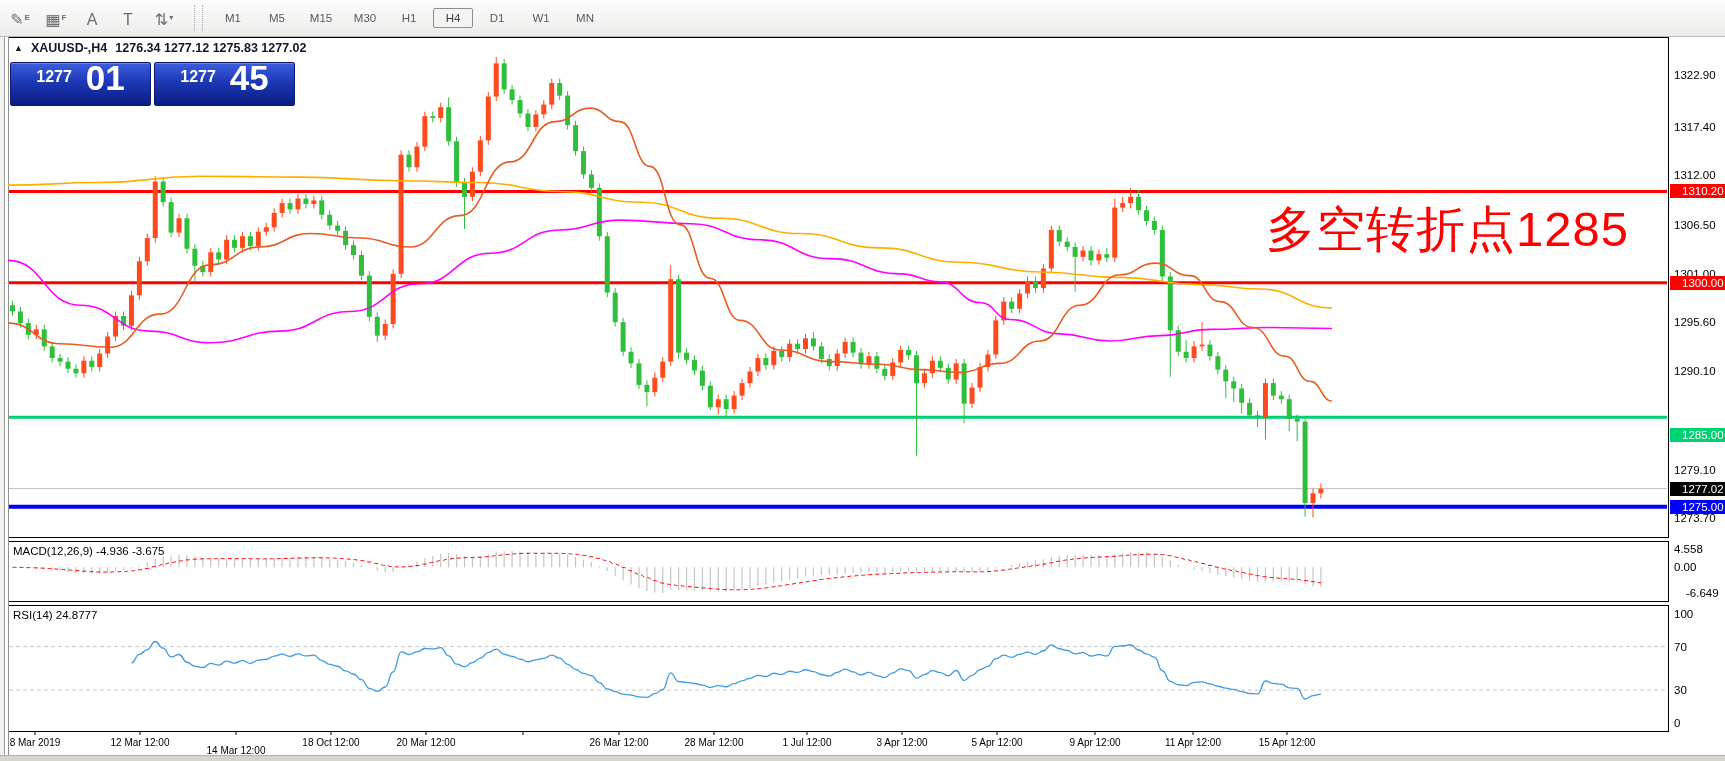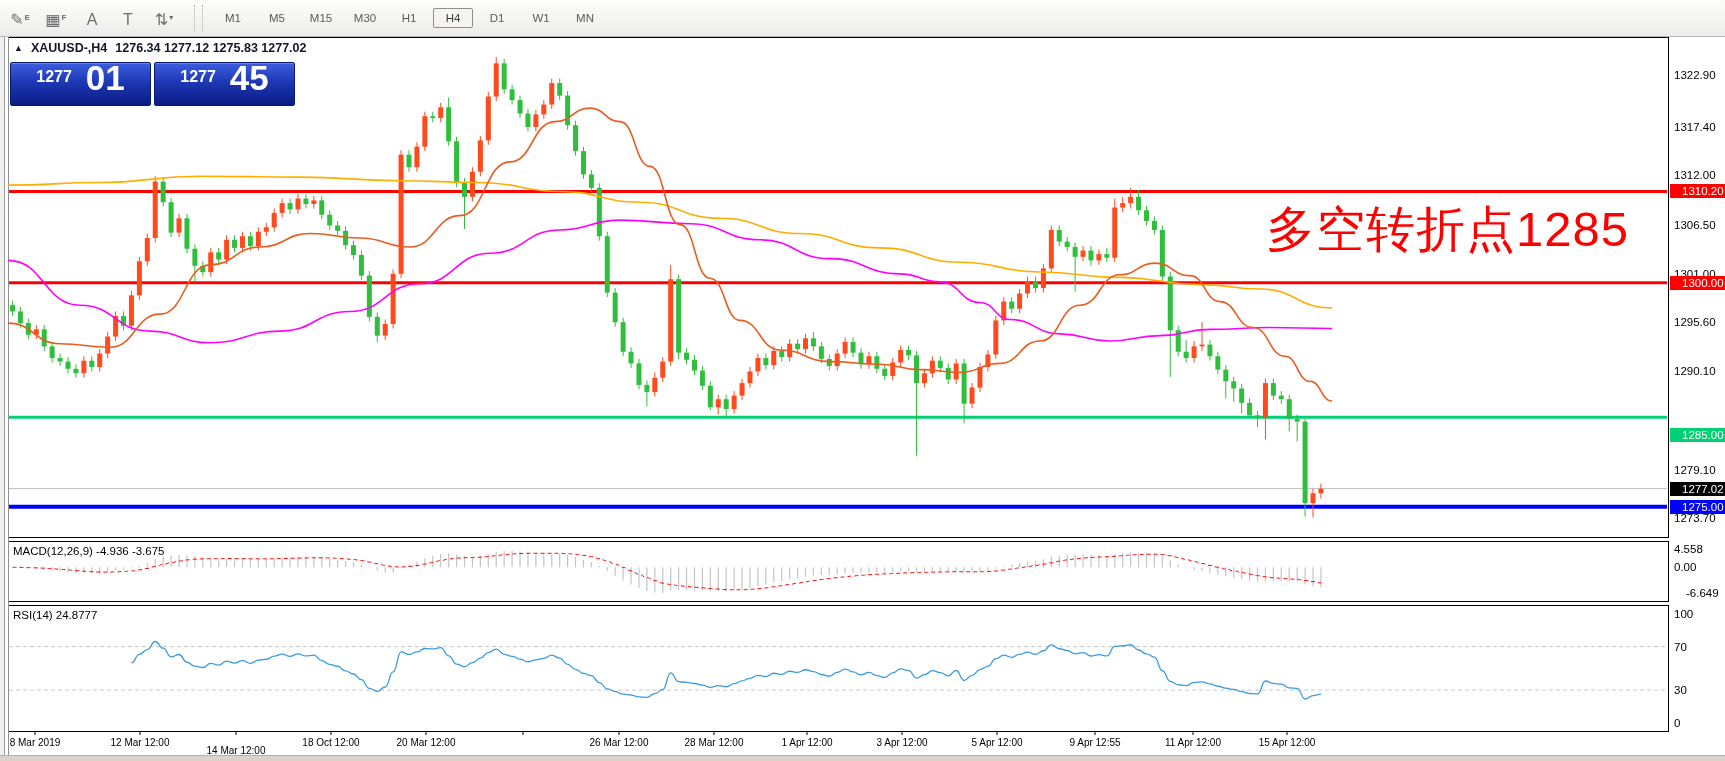--- a/index.html
+++ b/index.html
@@ -692,18 +692,18 @@
 <div class="bottom-strip"></div>
 
 <div class="time-label" style="left: 35px;">8 Mar 2019</div>
 <div class="time-label" style="left: 140px;">12 Mar 12:00</div>
 <div class="time-label" style="left: 236px; margin-top: 8px;">14 Mar 12:00</div>
 <div class="time-label" style="left: 331px;">18 Oct 12:00</div>
 <div class="time-label" style="left: 426px;">20 Mar 12:00</div>
 <div class="time-label" style="left: 523px; margin-top: 43px;">22 Mar 12:00</div>
 <div class="time-label" style="left: 619px;">26 Mar 12:00</div>
 <div class="time-label" style="left: 714px;">28 Mar 12:00</div>
-<div class="time-label" style="left: 807px;">1 Apr 12:00</div>
+<div class="time-label" style="left: 807px;">1 Jul 12:00</div>
 <div class="time-label" style="left: 902px;">3 Apr 12:00</div>
 <div class="time-label" style="left: 997px;">5 Apr 12:00</div>
-<div class="time-label" style="left: 1095px;">9 Apr 12:55</div>
+<div class="time-label" style="left: 1095px;">9 Apr 12:00</div>
 <div class="time-label" style="left: 1193px;">11 Apr 12:00</div>
 <div class="time-label" style="left: 1287px;">15 Apr 12:00</div>
 
 </body></html>

